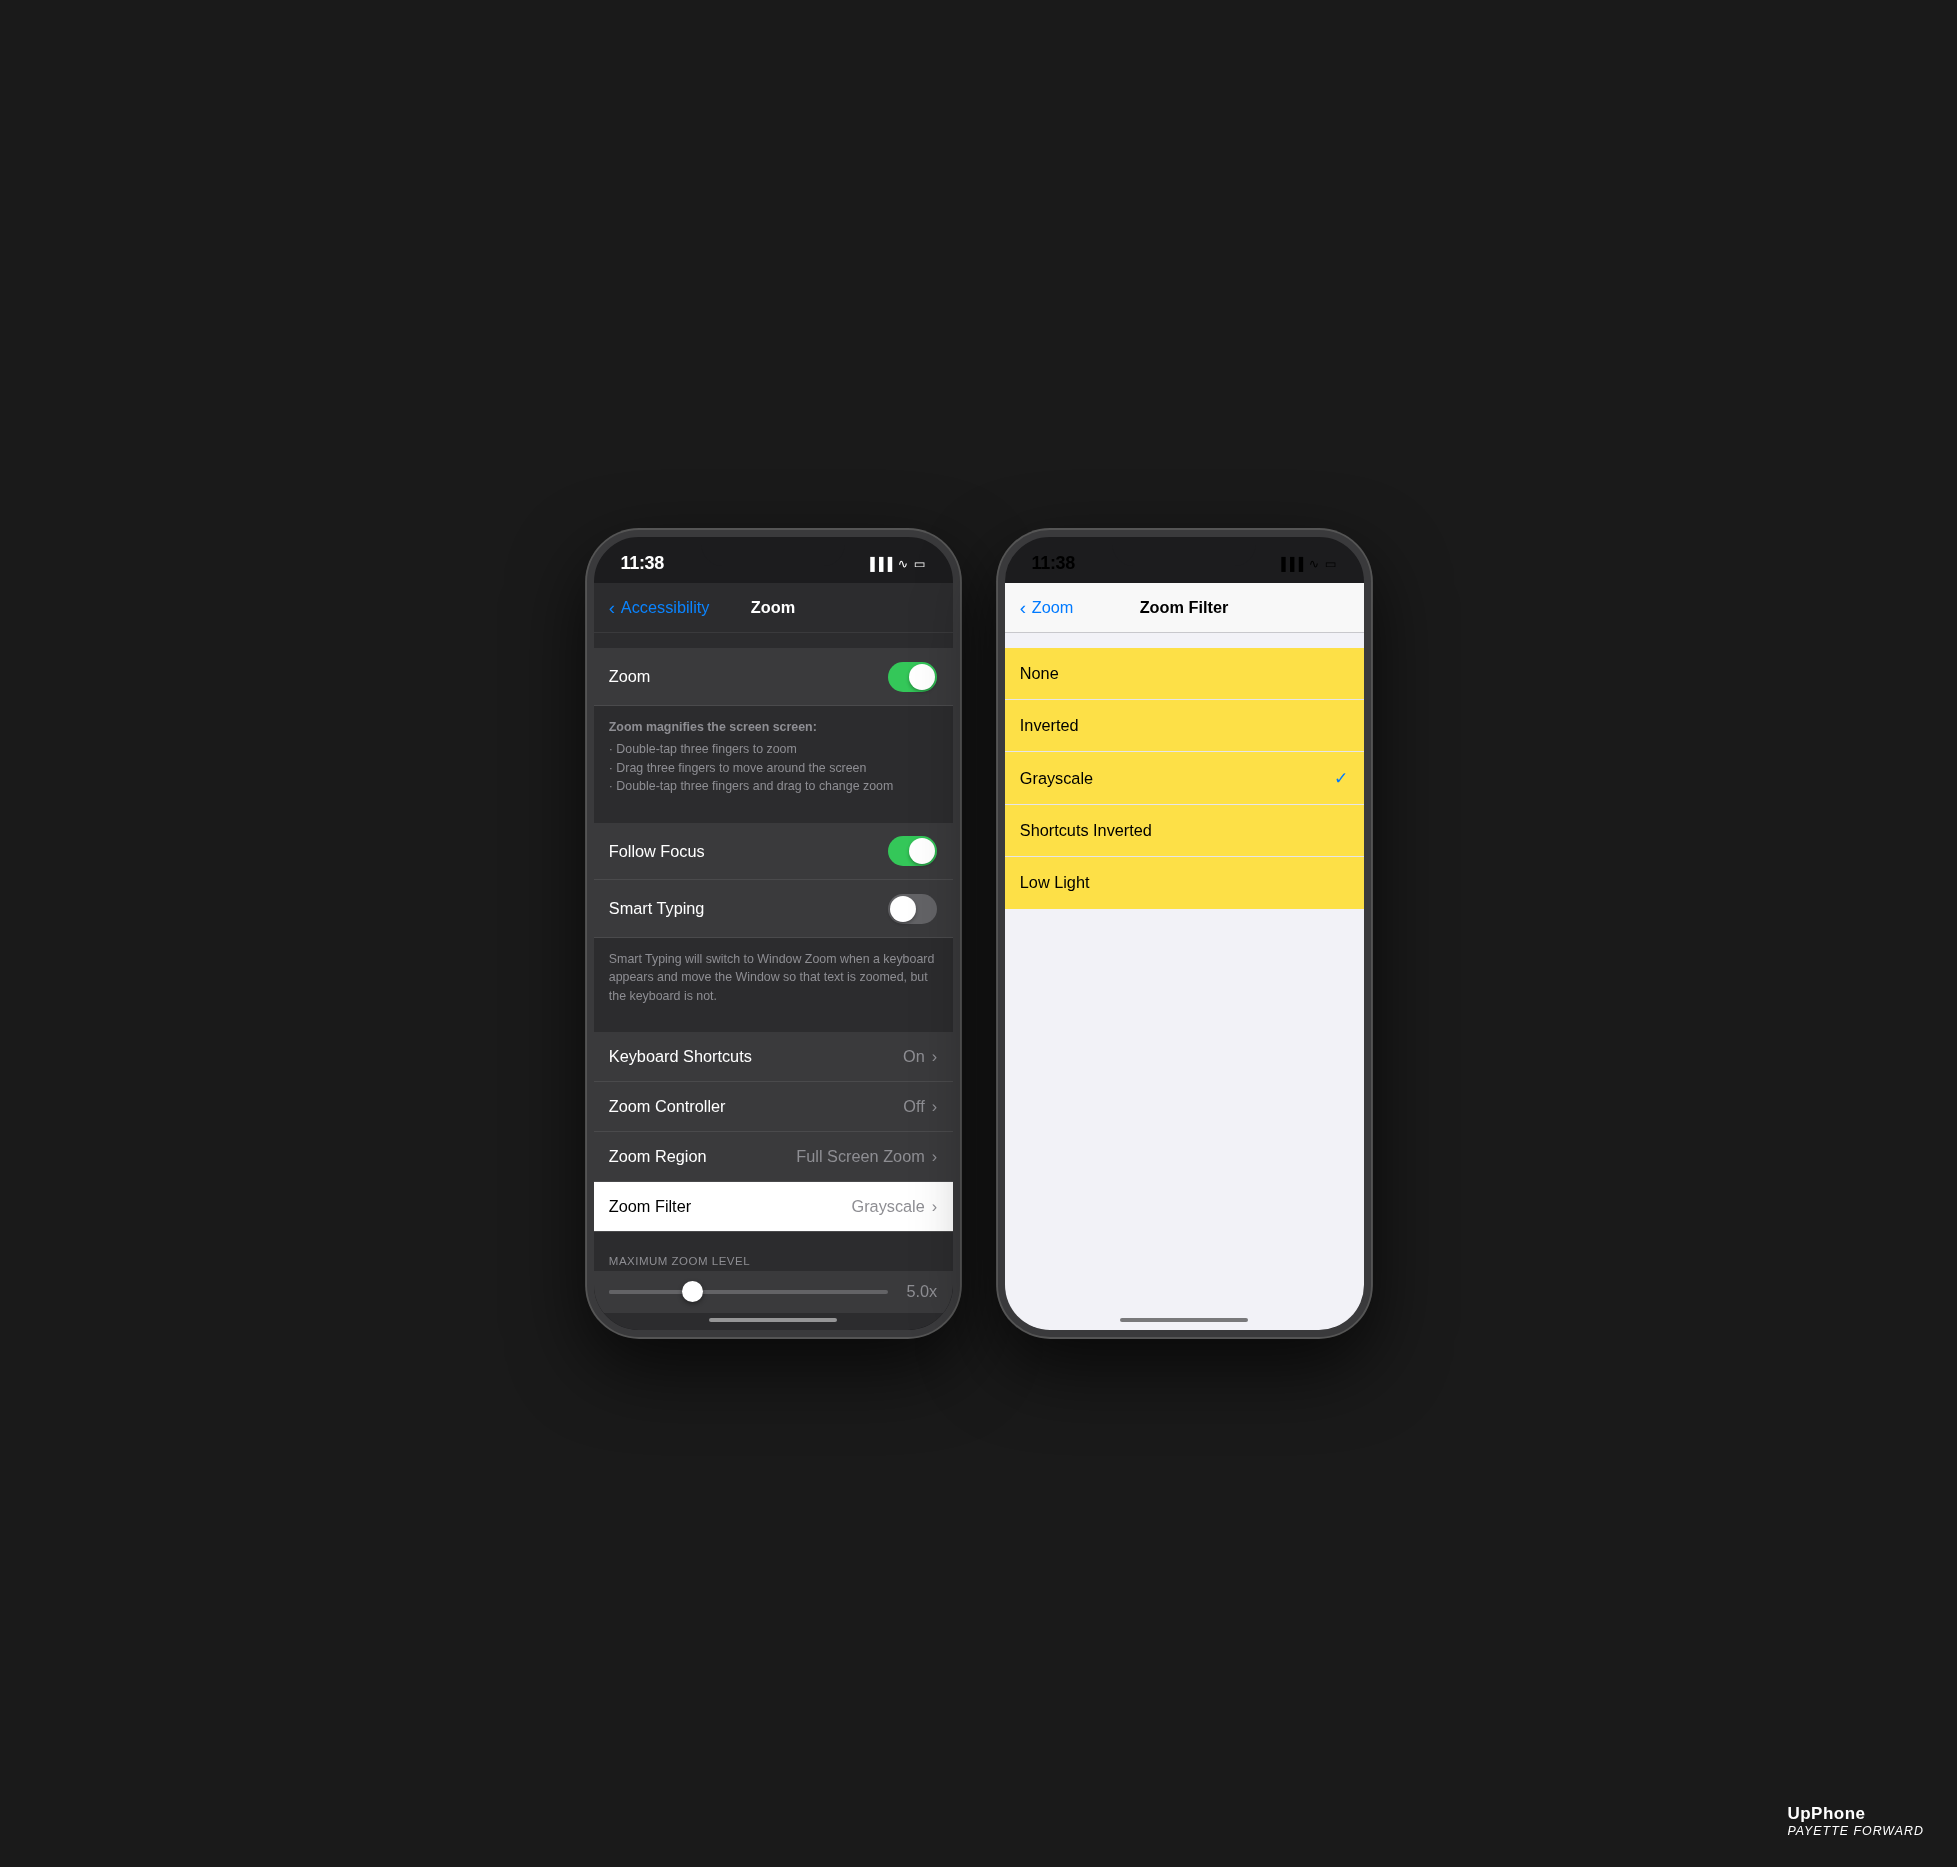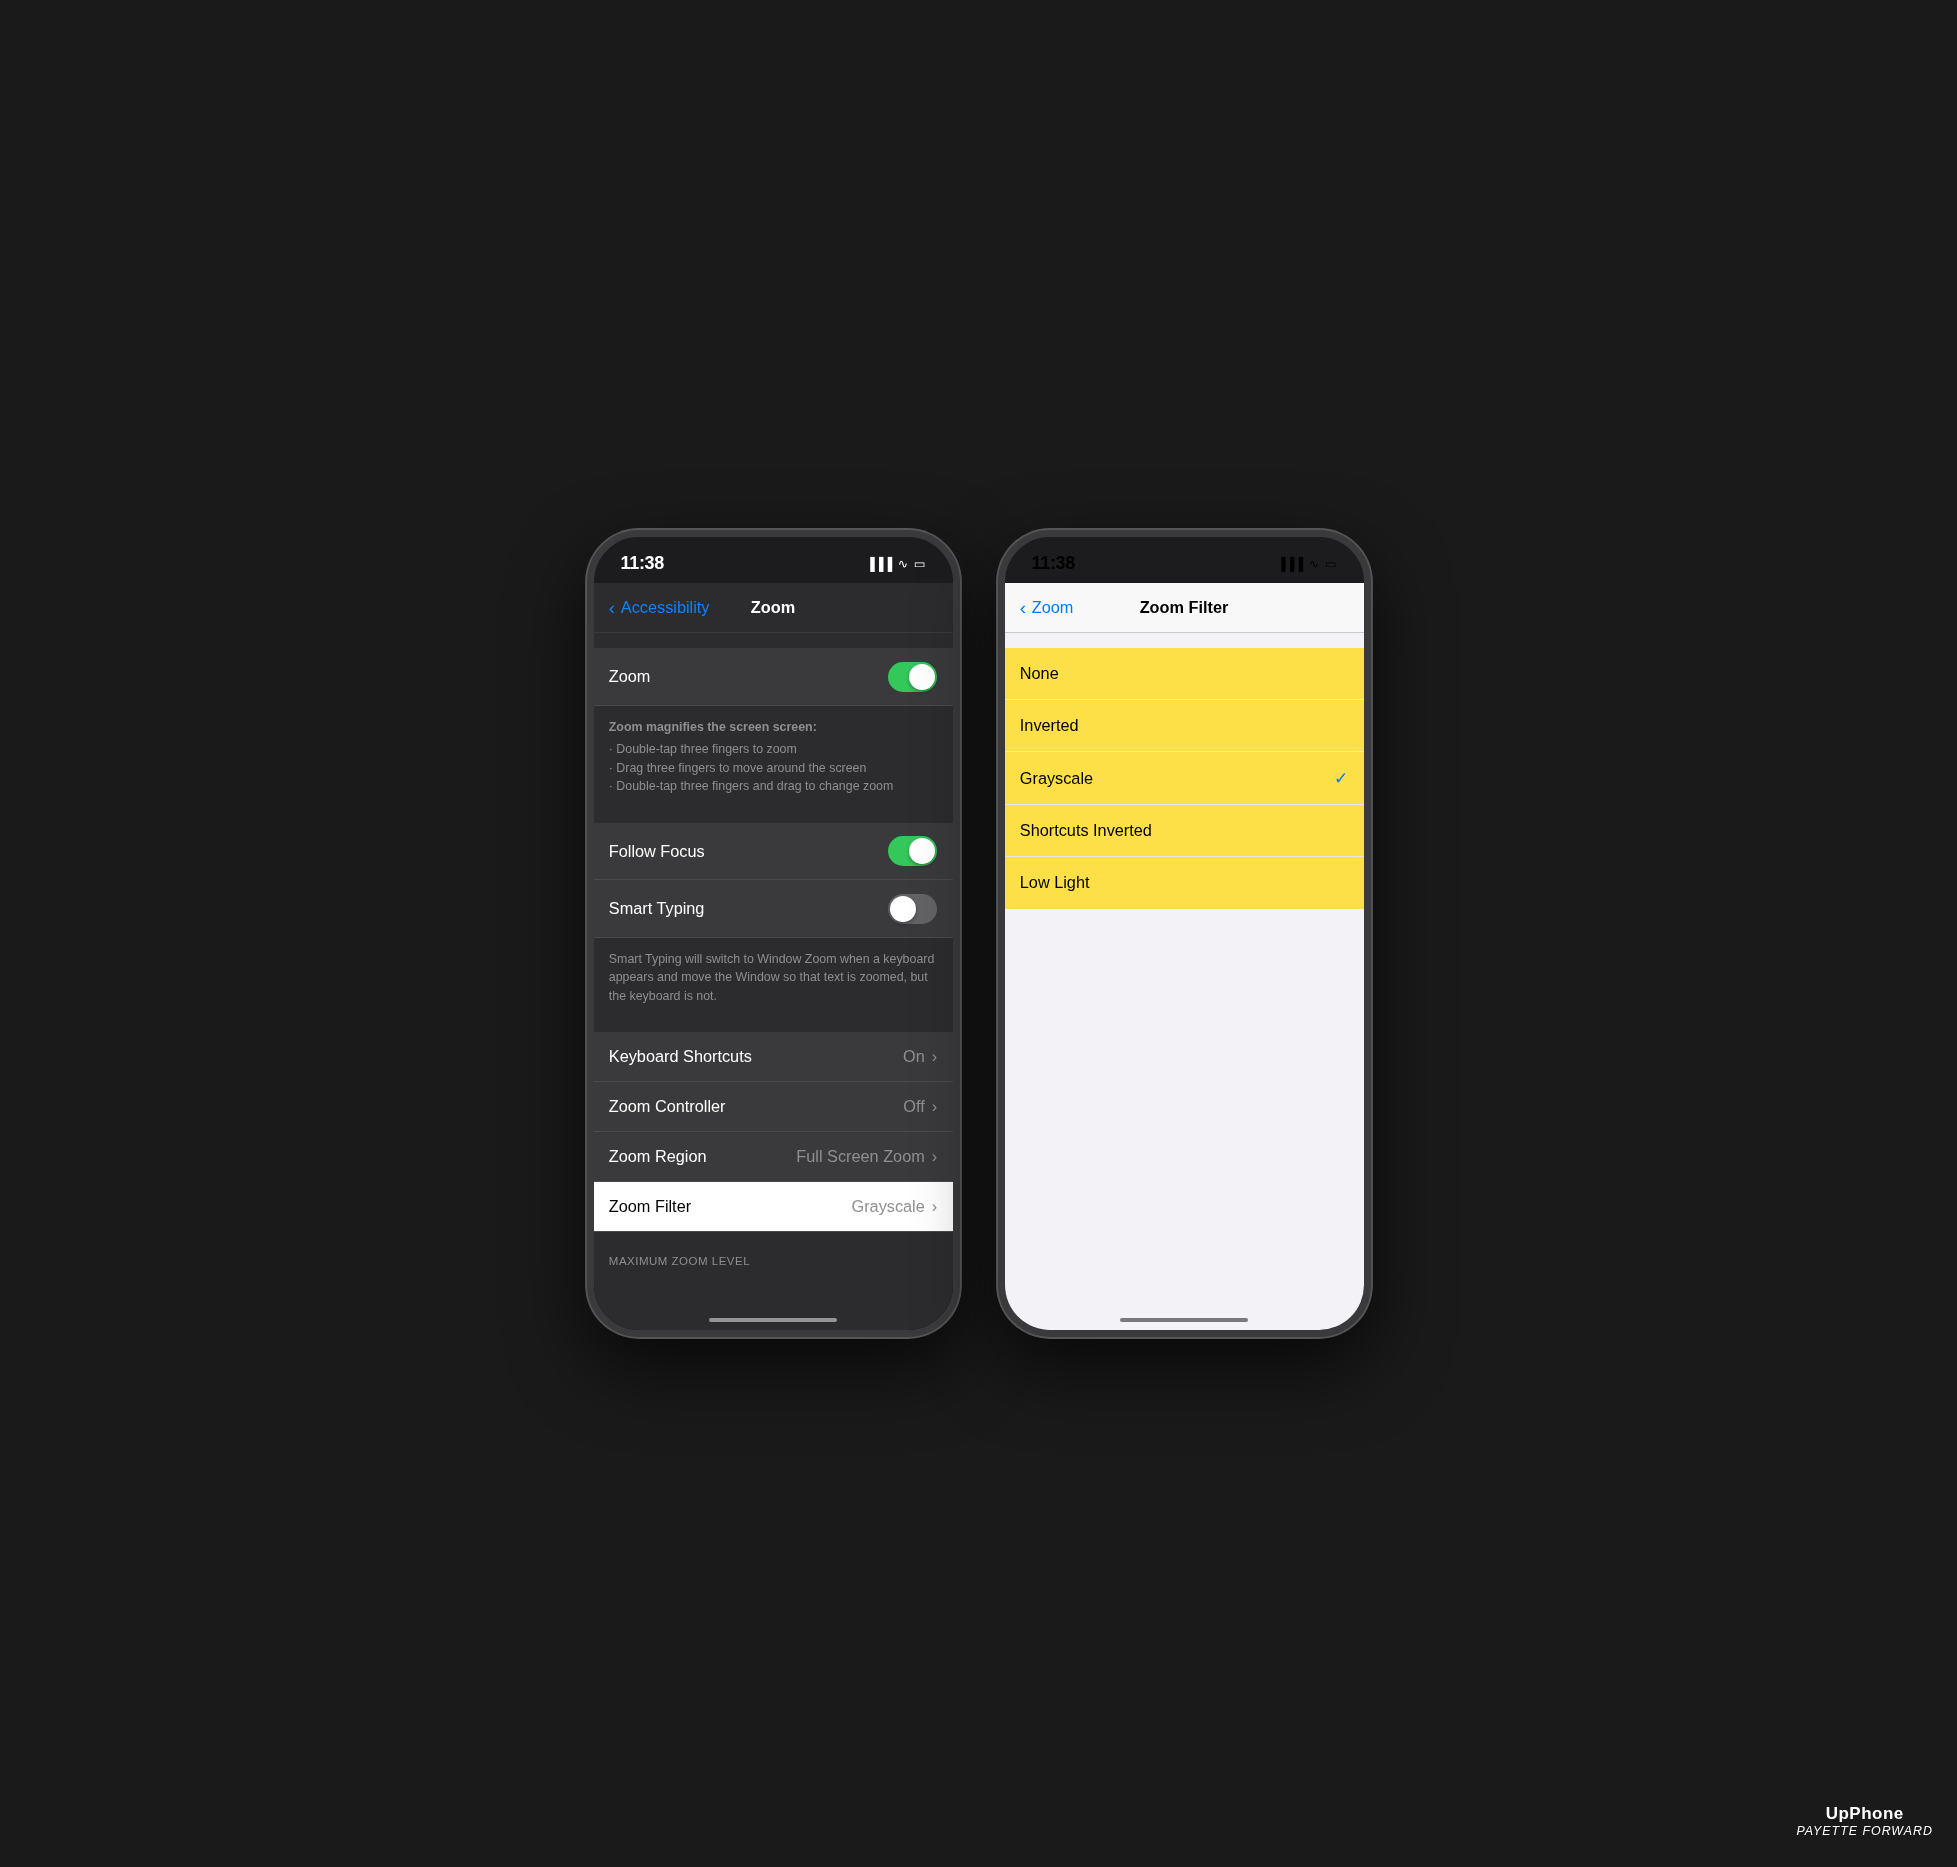--- a/index.html
+++ b/index.html
@@ -383,22 +383,22 @@
 
     .filter-empty {
       background: #f2f2f7;
       flex: 1;
     }
 
     
     .watermark {
       position: absolute;
       bottom: 29px;
-      right: 24px;
-      text-align: center;
+      right: 33px;
+      text-align: left;
       z-index: 100;
     }
 
     .watermark-up {
       font-size: 17px;
       font-weight: 700;
       color: #fff;
       letter-spacing: 0.5px;
     }
 
@@ -507,20 +507,29 @@
           <span class="row-label">Zoom Filter</span>
           <div class="row-value">
             <span>Grayscale</span>
             <span>›</span>
           </div>
         </div>
       </div>
 
       <div class="section-gap-sm"></div>
       <div class="section-header">MAXIMUM ZOOM LEVEL</div>
+      <div class="slider-section">
+        <div class="slider-container">
+          <div class="slider-track">
+            <div class="slider-fill"></div>
+            <div class="slider-thumb"></div>
+          </div>
+          <span class="slider-value">5.0x</span>
+        </div>
+      </div>
 
     </div>
 
     <div class="home-indicator"></div>
   </div>
 </div>
 
 <div class="phone light">
 
   <div class="side-btn-left mute-btn"></div>

